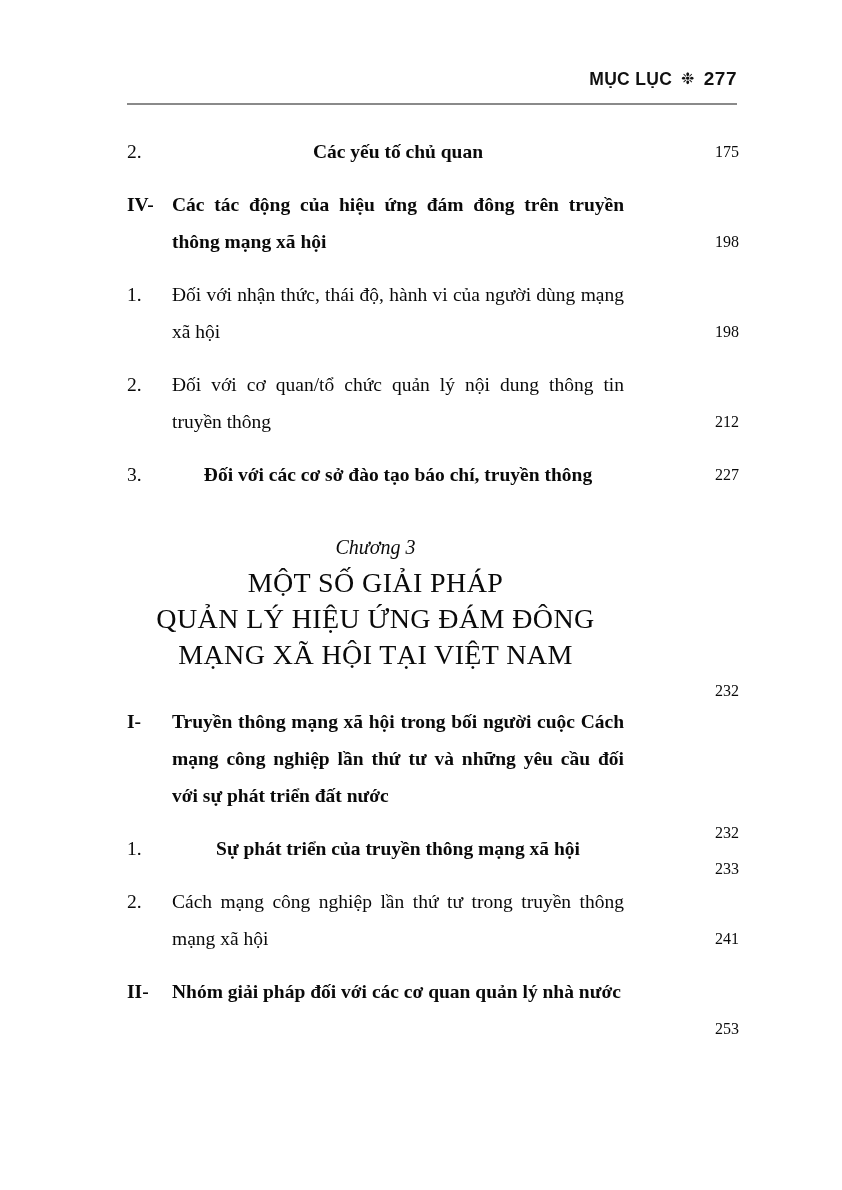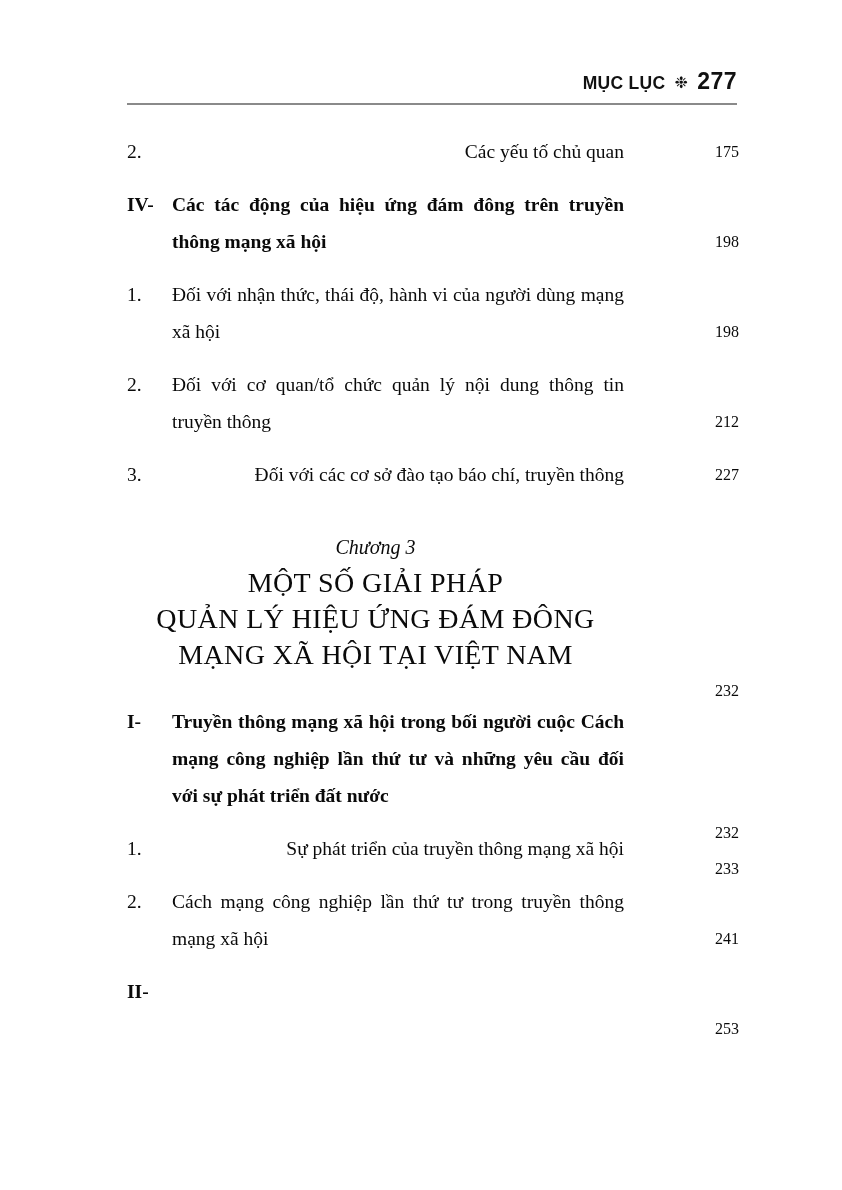--- a/index.html
+++ b/index.html
@@ -45,21 +45,21 @@
   .header-title {
     white-space: nowrap;
   }
   .header-orn {
     font-size: 16px;
     line-height: 1;
     position: relative;
     top: -1px;
   }
   .header-page {
-    font-size: 23px;
+    font-size: 19px;
     letter-spacing: 0.5px;
   }
   .header-rule {
     position: absolute;
     left: 115px;
     top: 103px;
     width: 610px;
     height: 2px;
     background: #8a8a8a;
   }
@@ -104,21 +104,22 @@
     text-justify: inter-word;
     font-size: 19.5px;
     line-height: 37px;
     hyphens: none;
   }
   .entry.lvl0 .etext {
     font-weight: bold;
   }
   
   .etext.nojust {
-    text-align: right;
+    text-align: center;
+    font-weight: bold;
   }
 
   
   .pageno {
     position: absolute;
     right: 0;
     width: 62px;
     text-align: right;
     font-size: 16px;
     line-height: 37px;
@@ -213,17 +214,18 @@
         <div class="etext nojust">Sự phát triển của truyền thông mạng xã hội</div>
         <div class="pageno" style="top: 0px; margin-top: 20px;">233</div>
       </div>
       <div class="entry lvl1">
         <span class="marker">2.</span>
         <div class="etext">Cách mạng công nghiệp lần thứ tư trong truyền thông mạng xã hội</div>
         <div class="pageno" style="top: 37px;">241</div>
       </div>
       <div class="entry lvl0">
         <span class="marker">II-</span>
+        <div class="etext">Nhóm giải pháp  đối với các cơ quan quản lý nhà nước</div>
         <div class="pageno" style="top: 37px;">253</div>
       </div>
     </div>
 
 </div>
 
 </body></html>

